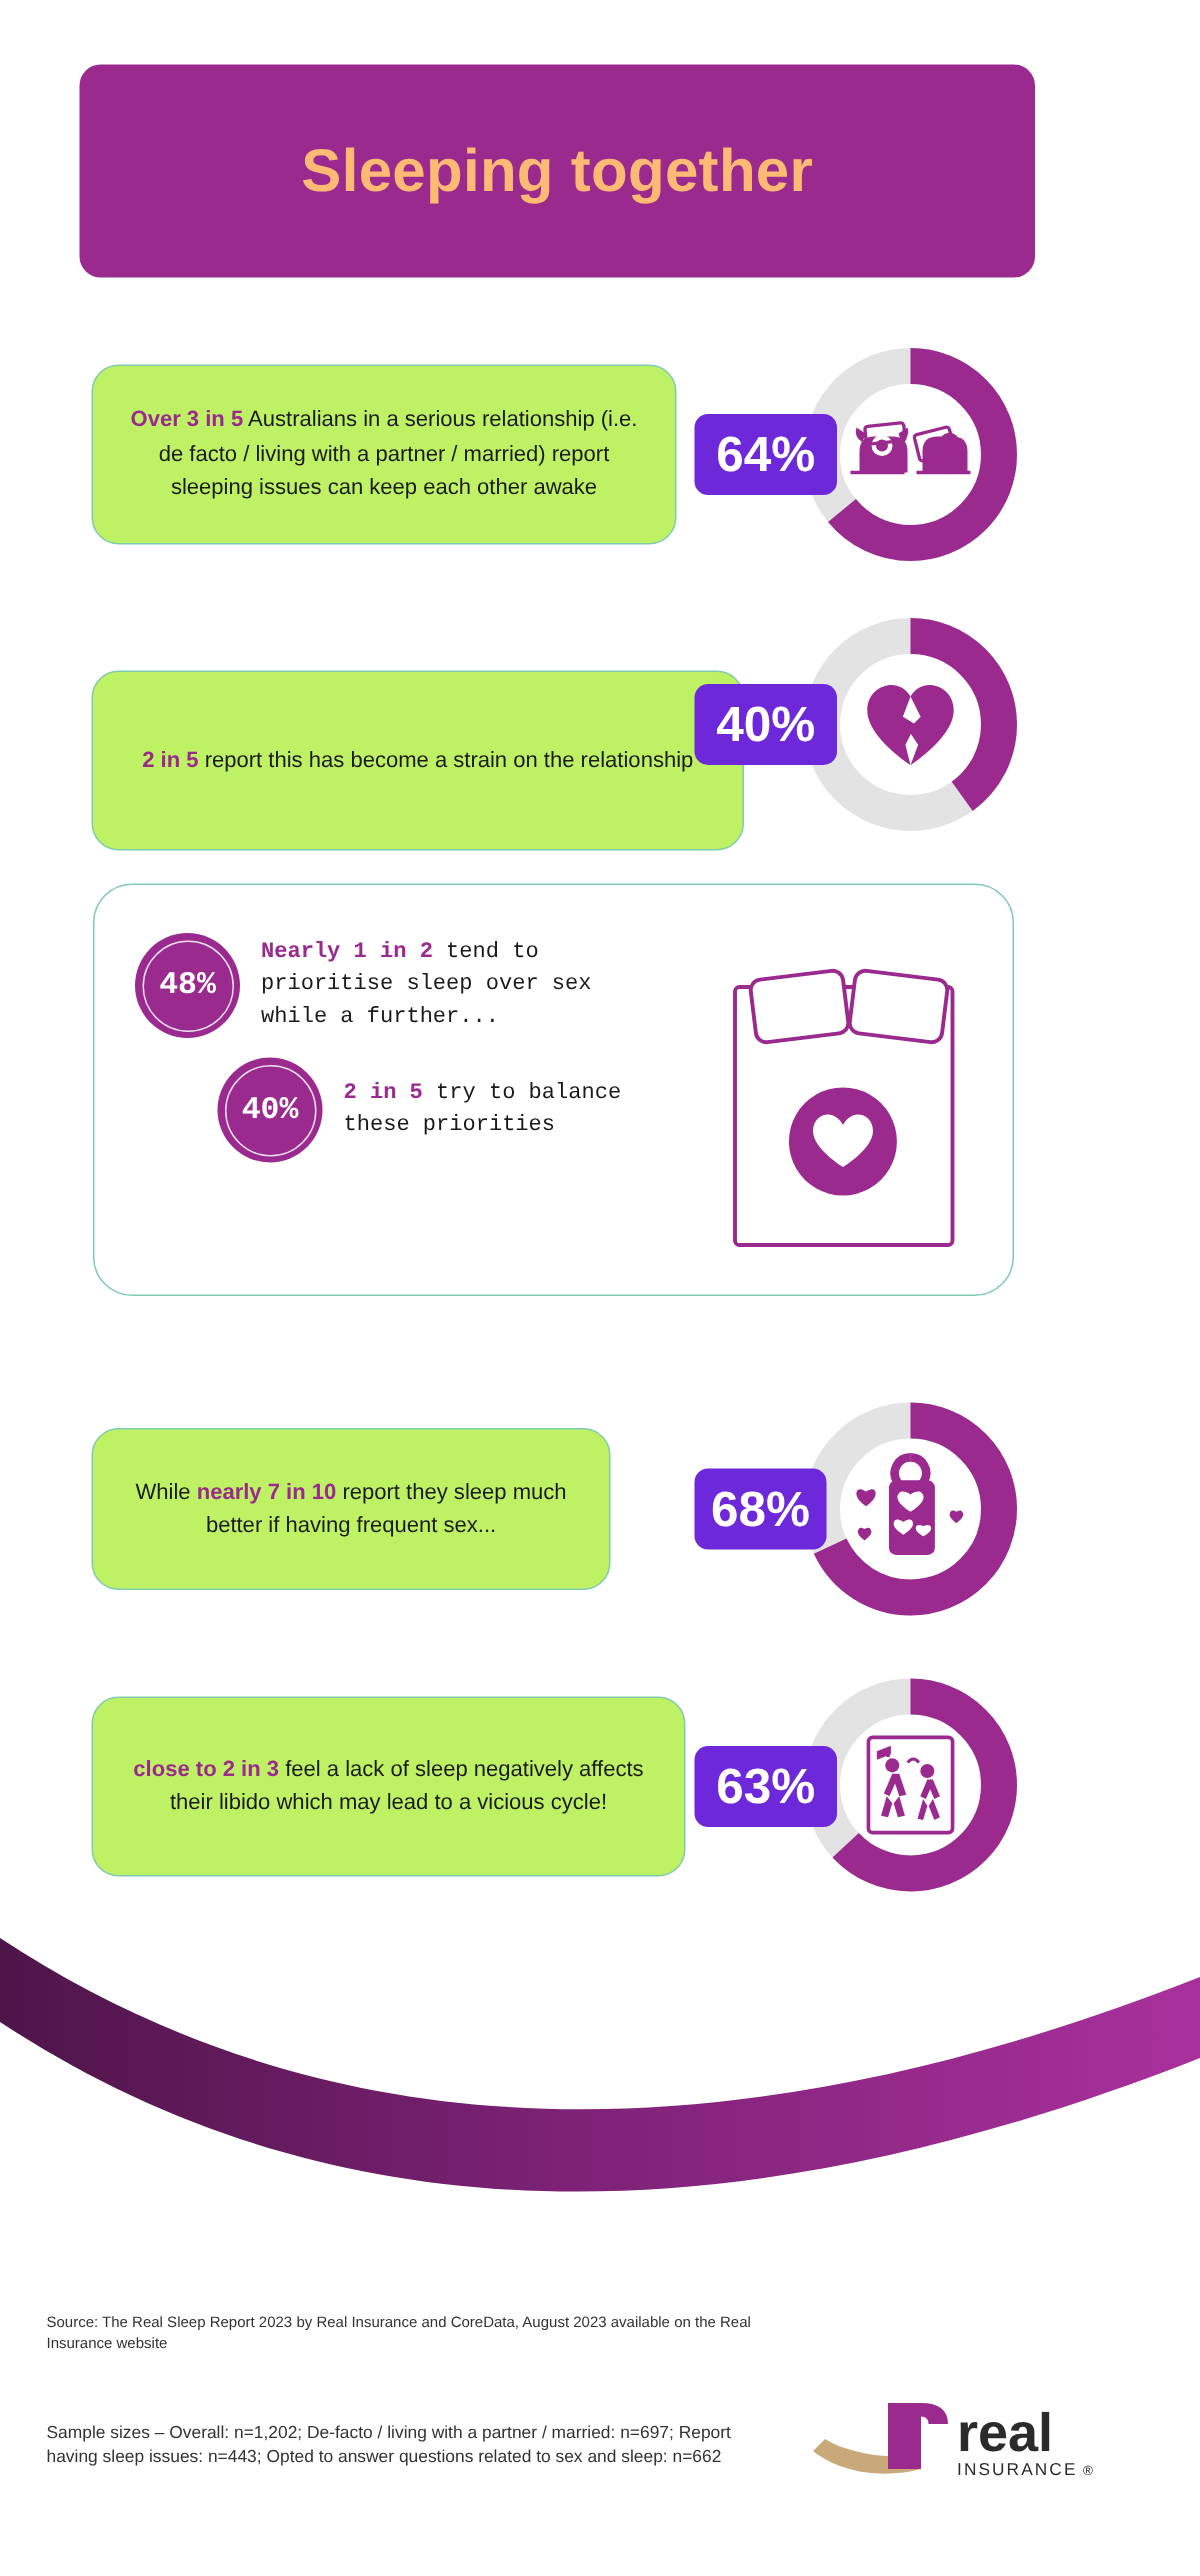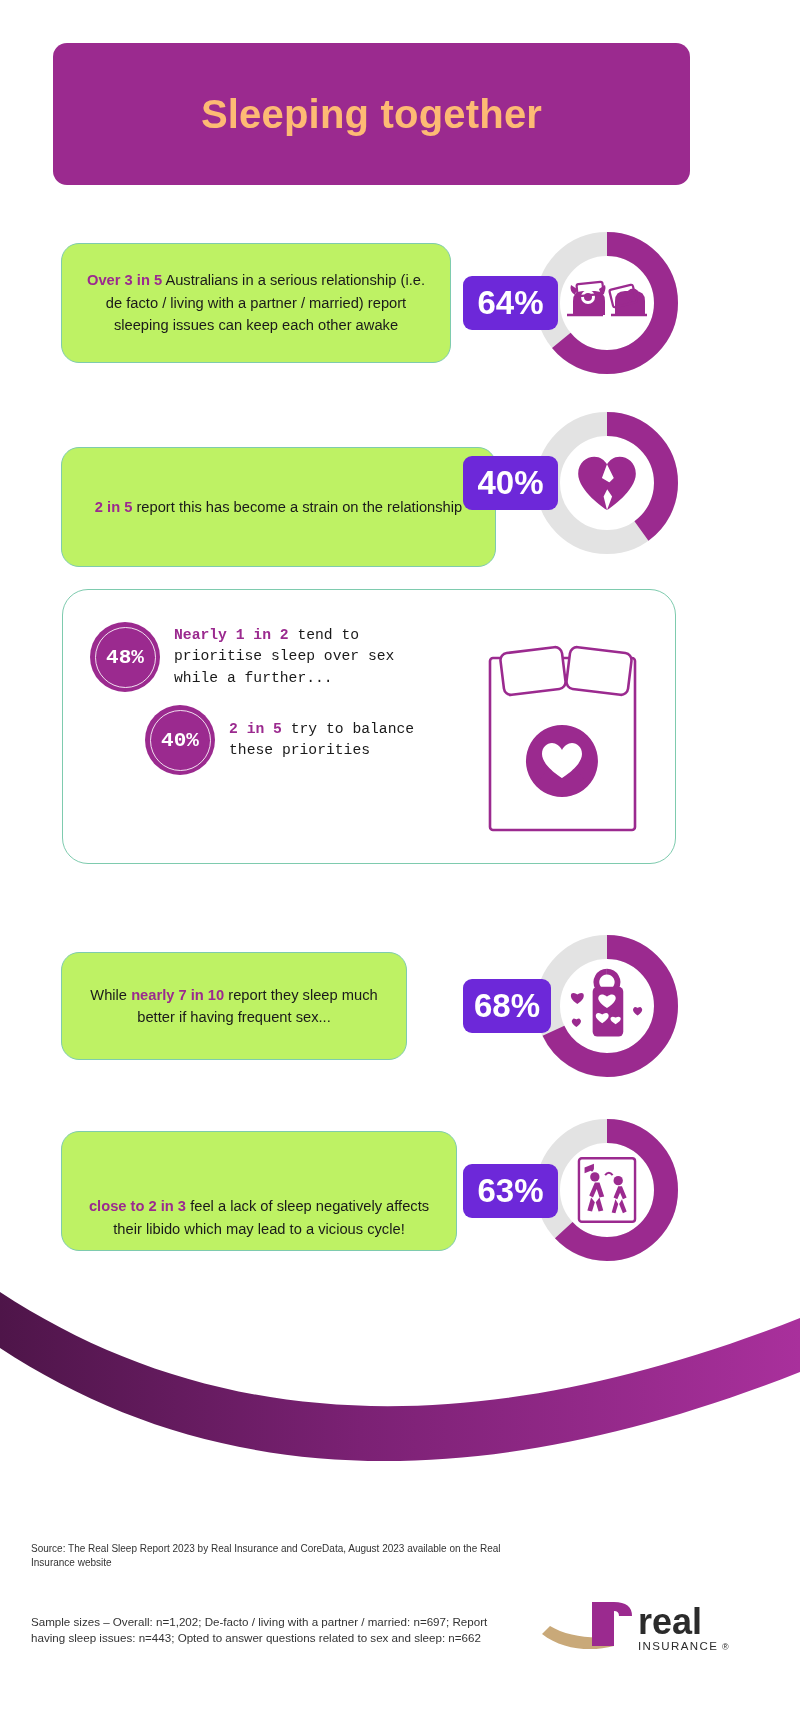--- a/index.html
+++ b/index.html
@@ -327,21 +327,21 @@
             <path d="M78 48 C78 48 75 46 74 48 C72 50 74 53 78 56 C82 53 84 50 82 48 C81 46 78 48 78 48 Z" fill="#9B2A8F"></path>
           </svg>
         </div>
       </div>
     </div>
 
     <div class="pct-pill" style="left:463px; top:979px; width:77px;">68%</div>
   </div>
 
   <div class="stat-row" style="top:0;">
-    <div class="text-card" style="left:61px; top:1131px; width:396px; height:120px;align-items:flex-end;">
+    <div class="text-card" style="left:61px; top:1131px; width:396px; height:120px;">
       <div class="card-text">
         <span class="hl">close to 2 in 3</span><span> feel a lack of sleep negatively affects their libido which may lead to a vicious cycle!</span>
       </div>
     </div>
 
     <div class="donut-wrap" style="left:533px; top:1116px;">
       <div class="donut">
         <svg width="148" height="148" viewBox="0 0 148 148">
           <circle cx="74" cy="74" r="59" fill="none" stroke="#E3E3E3" stroke-width="24"></circle>
           <circle cx="74" cy="74" r="59" fill="none" stroke="#9B2A8F" stroke-width="24" stroke-dasharray="233.5 374.4" transform="rotate(-90 74 74)"></circle>

